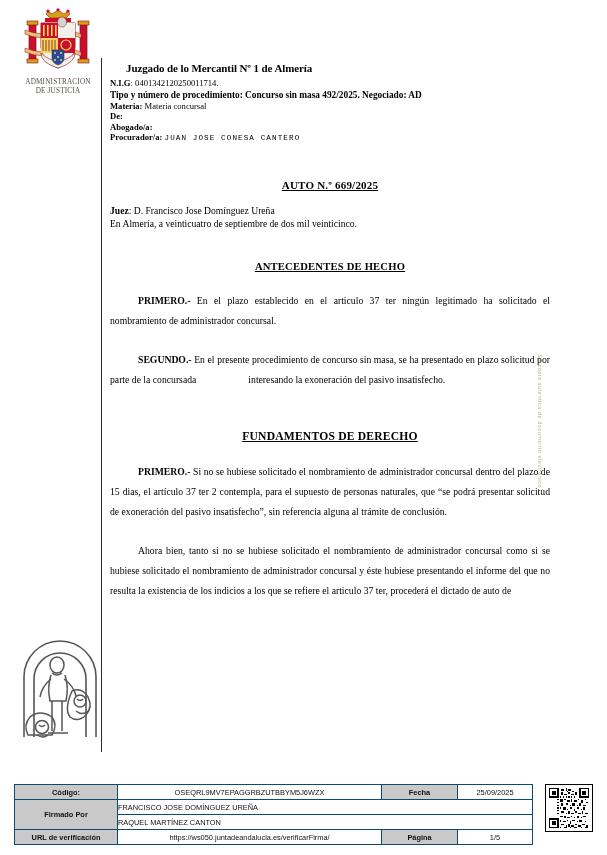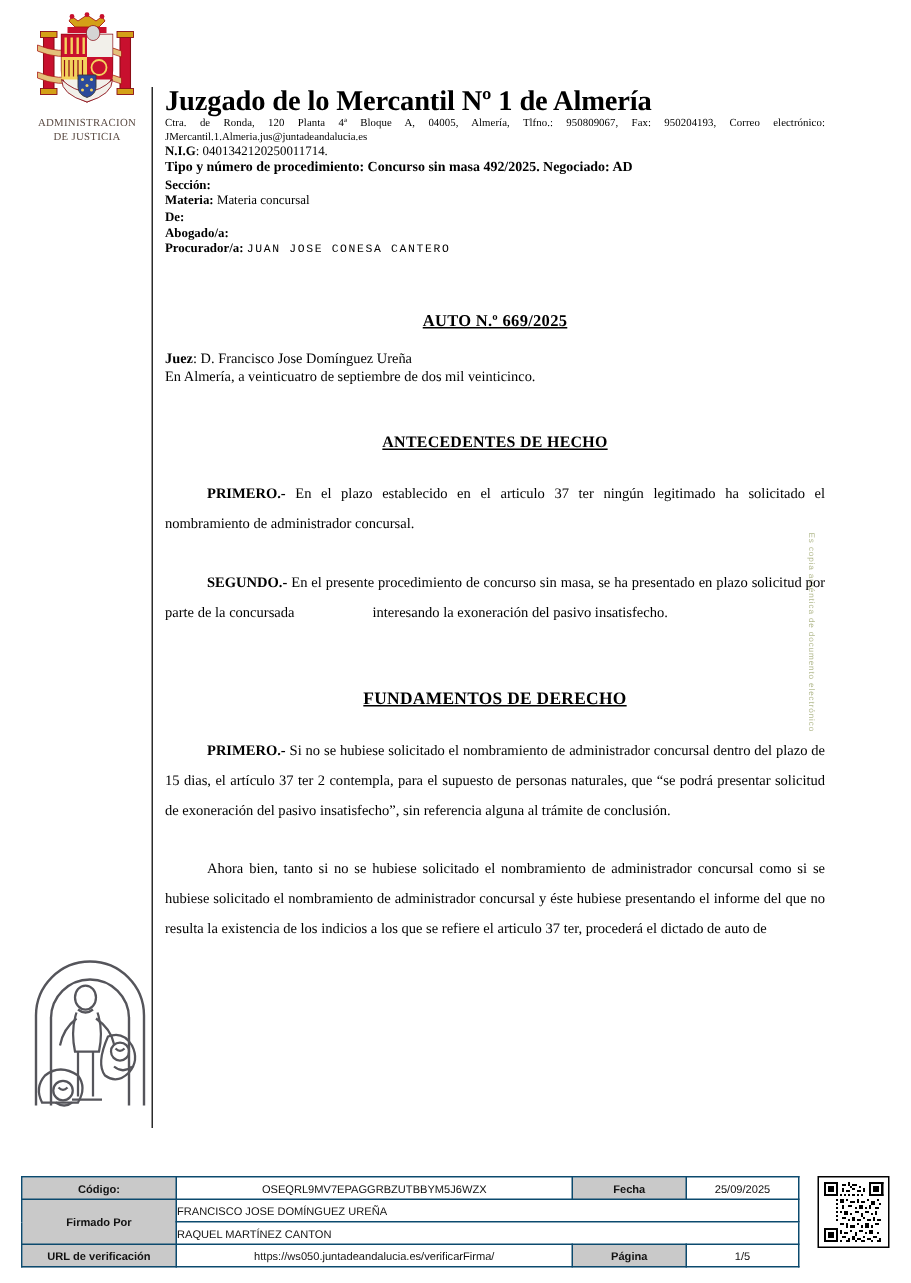--- a/index.html
+++ b/index.html
@@ -74,24 +74,24 @@
   
   #body-col {
     position: absolute;
     left: 110px; top: 60px;
     width: 440px;
   }
 
   .court-title {
     font-family: "Liberation Serif", serif;
     font-weight: bold;
-    font-size: 19px;
+    font-size: 11px;
     line-height: 16px;
     letter-spacing: -0.1px;
-    margin: 0 0 2px 0;
+    margin: 0 0 2px 16px;
   }
   .addr {
     font-size: 7.2px;
     line-height: 8.6px;
     text-align: justify;
     margin: 0;
     letter-spacing: 0.05px;
   }
   .addr .email { letter-spacing: 0px; }
 
@@ -288,37 +288,30 @@
   <div id="vrule"></div>
 
   <div id="side-watermark">
     <span>Es copia auténtica de documento electrónico</span>
   </div>
 
   <div id="body-col">
 
     <div class="court-title">Juzgado de lo Mercantil Nº 1 de Almería</div>
 
-    <p class="addr">
-      <span>Ctra. de Ronda, 120 Planta 4ª Bloque A, 04005, Almería, Tlfno.: 950809067, Fax: 950204193, Correo electrónico:</span>
-      <span class="email">JMercantil.1.Almeria.jus@juntadeandalucia.es</span>
-    </p>
 
     <p class="meta-line">
       <span class="k">N.I.G</span><span class="v">: 0401342120250011714.</span>
     </p>
 
     <p class="meta-line big">
       <span class="k">Tipo y número de procedimiento:</span>
       <span class="v">Concurso sin masa  492/2025. Negociado: AD</span>
     </p>
 
-    <p class="meta-line">
-      <span class="k">Sección:</span>
-    </p>
 
     <p class="meta-line">
       <span class="k">Materia:</span>
       <span class="v">Materia concursal</span>
     </p>
 
     <p class="meta-line">
       <span class="k">De:</span>
     </p>
 

